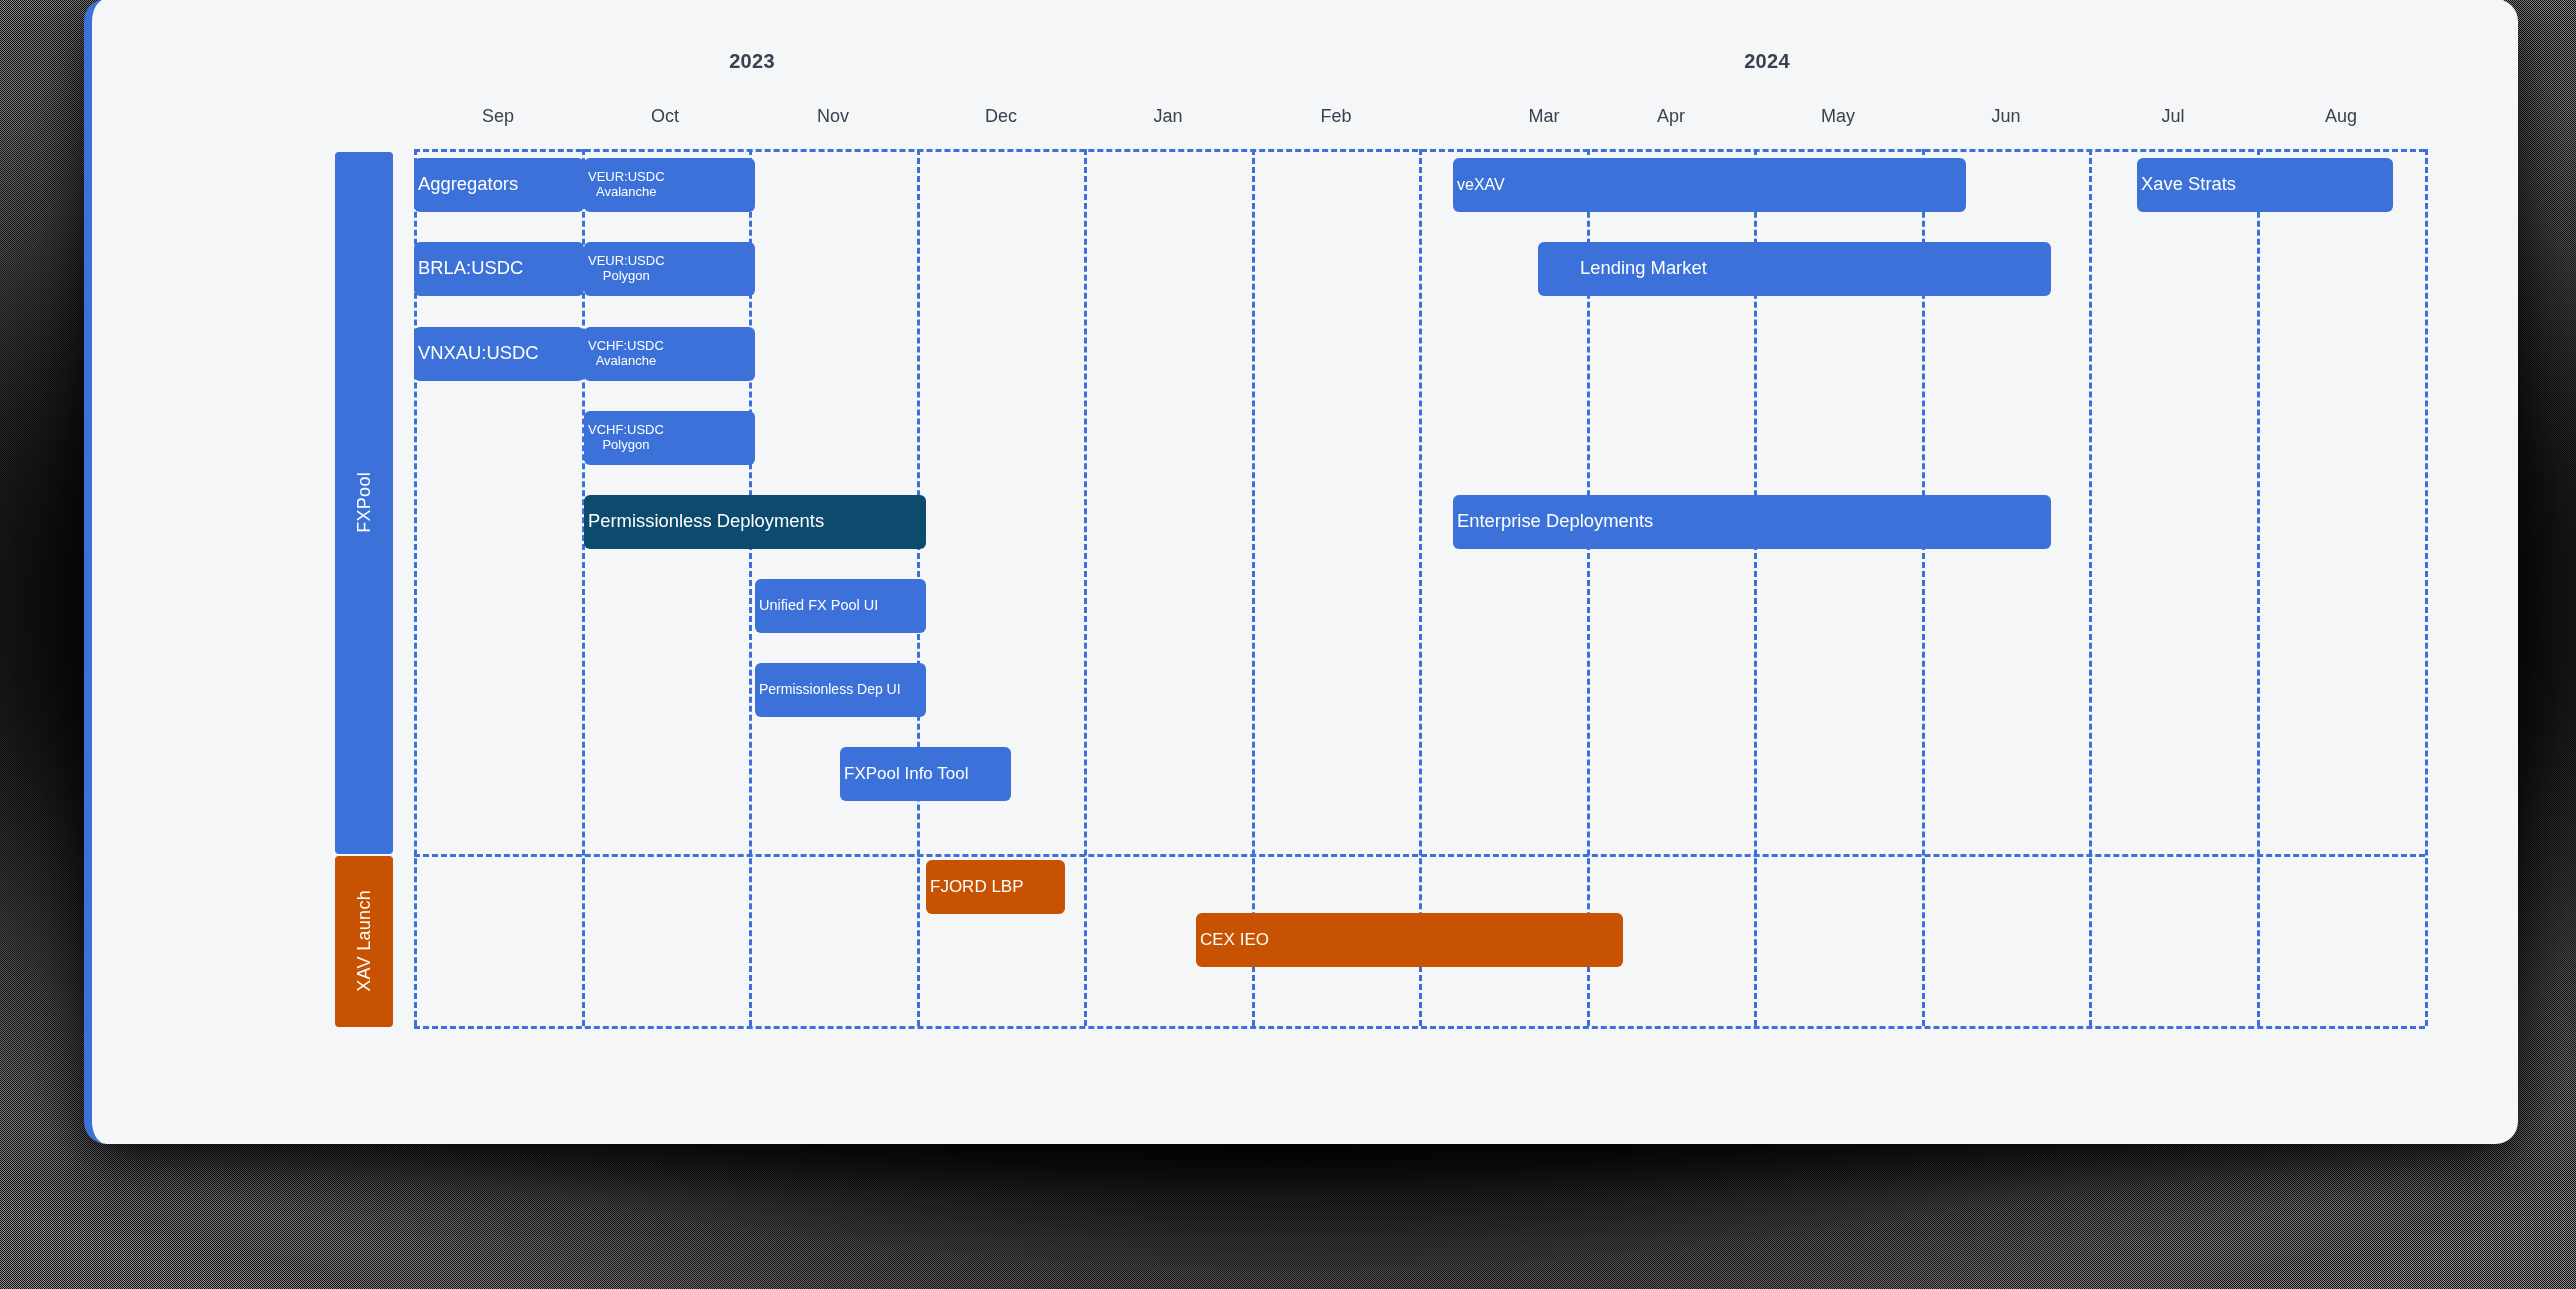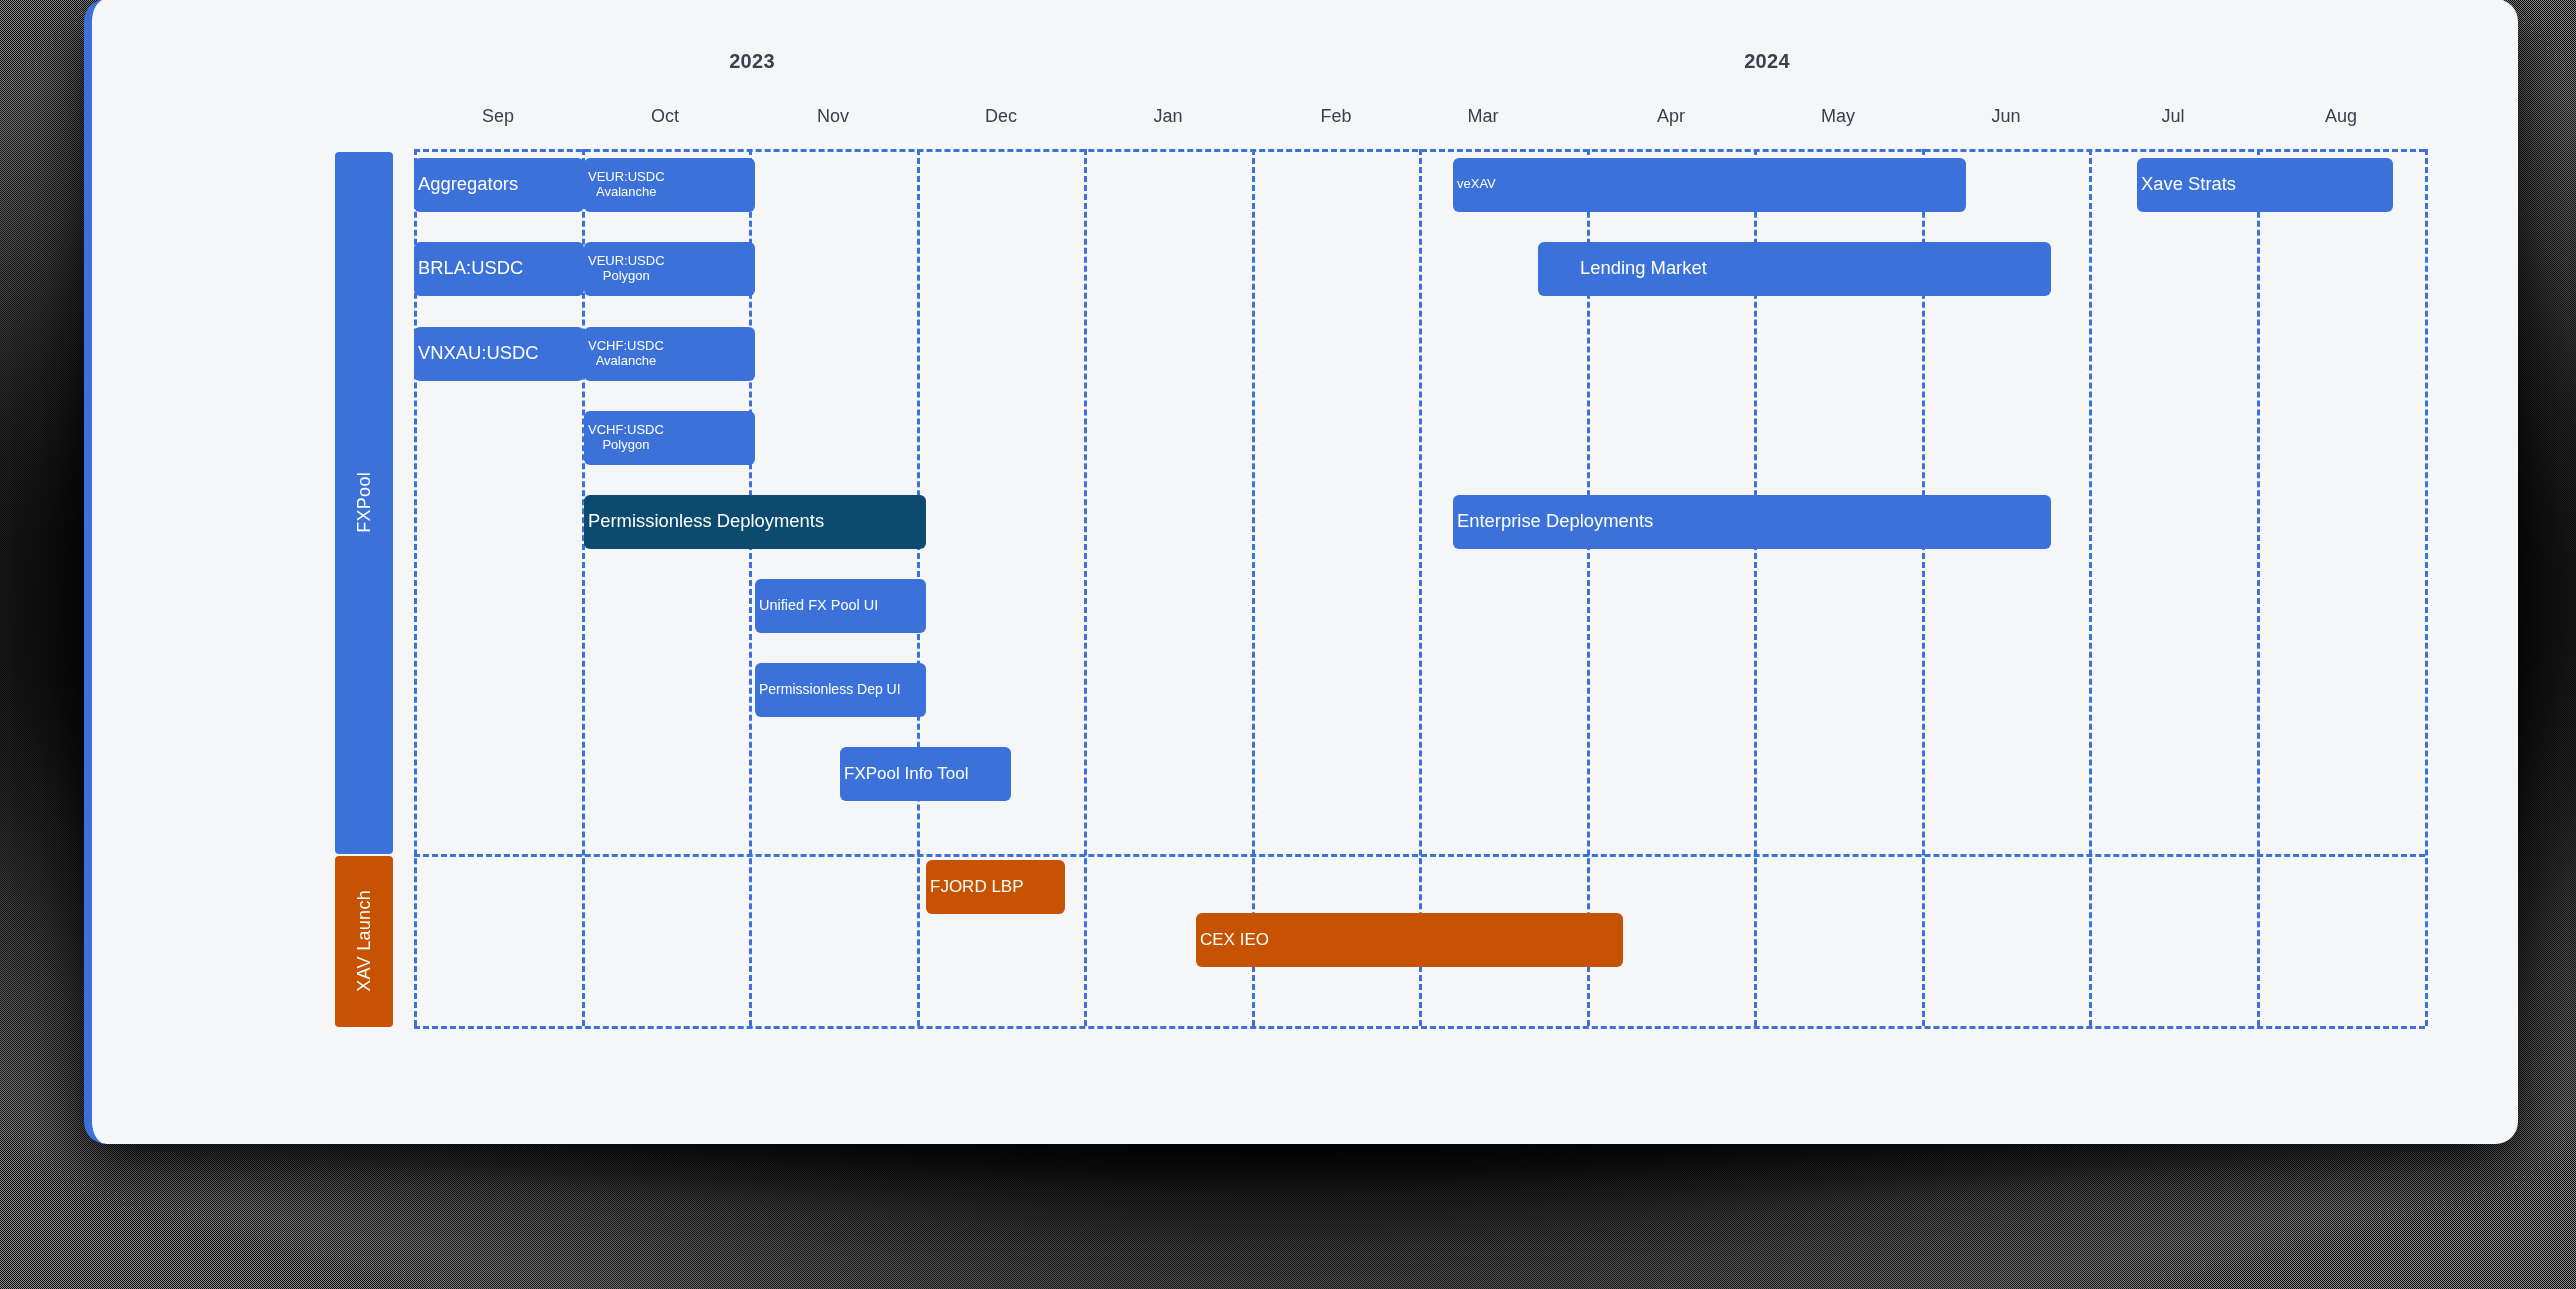--- a/index.html
+++ b/index.html
@@ -150,21 +150,21 @@
       <div class="year-label" style="left: 1675px; top: 51px; text-align: center;">2024</div>
     </div>
 
   <div id="month-layer">
       <div class="month-label" style="left: 406px;">Sep</div>
       <div class="month-label" style="left: 573px;">Oct</div>
       <div class="month-label" style="left: 741px;">Nov</div>
       <div class="month-label" style="left: 909px;">Dec</div>
       <div class="month-label" style="left: 1076px;">Jan</div>
       <div class="month-label" style="left: 1244px;">Feb</div>
-      <div class="month-label" style="left: 1391px;">Mar</div>
+      <div class="month-label" style="left: 1452px;">Mar</div>
       <div class="month-label" style="left: 1579px;">Apr</div>
       <div class="month-label" style="left: 1746px;">May</div>
       <div class="month-label" style="left: 1914px;">Jun</div>
       <div class="month-label" style="left: 2081px;">Jul</div>
       <div class="month-label" style="left: 2249px;">Aug</div>
     </div>
 
   <div id="group-layer">
       <div class="grouplabel" style="top: 153px; height: 702px; background: rgb(59, 113, 217);">
         <span>FXPool</span>
@@ -224,21 +224,21 @@
         </div>
         <div class="bar" style="left: 341px; width: 171px; top: 430px; height: 54px; background: rgb(59, 113, 217); font-size: 14.5px;">
           <span class="lbl">Unified FX Pool UI</span>
         </div>
         <div class="bar" style="left: 341px; width: 171px; top: 514px; height: 54px; background: rgb(59, 113, 217); font-size: 14px;">
           <span class="lbl">Permissionless Dep UI</span>
         </div>
         <div class="bar" style="left: 426px; width: 171px; top: 598px; height: 54px; background: rgb(59, 113, 217); font-size: 17px;">
           <span class="lbl">FXPool Info Tool</span>
         </div>
-        <div class="bar" style="left: 1039px; width: 513px; top: 9.2px; height: 54px; background: rgb(59, 113, 217); font-size: 13px;">
+        <div class="bar" style="left: 1039px; width: 513px; top: 9.2px; height: 54px; background: rgb(59, 113, 217); font-size: 16px;">
           <span class="lbl">veXAV</span>
         </div>
         <div class="bar" style="left: 1723px; width: 256px; top: 9.2px; height: 54px; background: rgb(59, 113, 217); font-size: 18.4px;">
           <span class="lbl">Xave Strats</span>
         </div>
         <div class="bar" style="left: 1124px; width: 513px; top: 93px; height: 54px; background: rgb(59, 113, 217); font-size: 18.4px; padding-left: 42px;">
           <span class="lbl">Lending Market</span>
         </div>
         <div class="bar" style="left: 1039px; width: 598px; top: 346px; height: 54px; background: rgb(59, 113, 217); font-size: 18.4px;">
           <span class="lbl">Enterprise Deployments</span>

